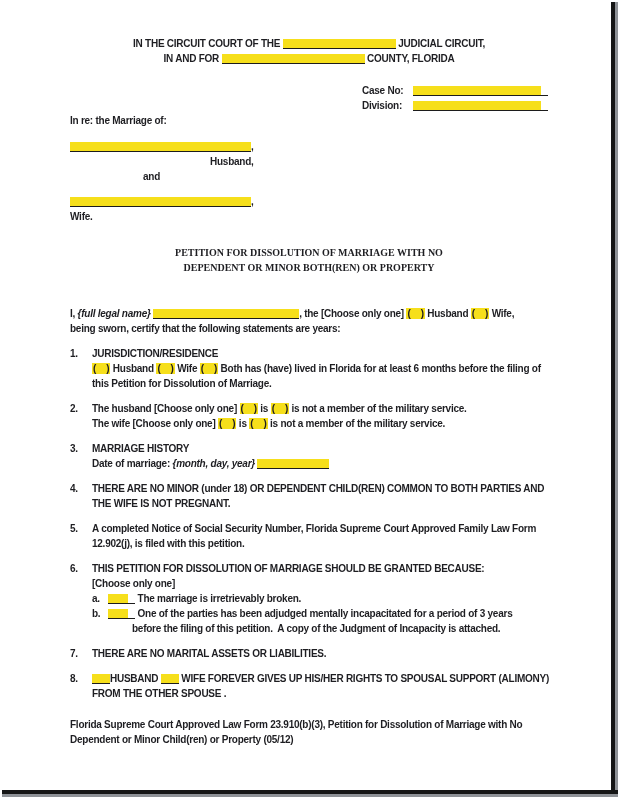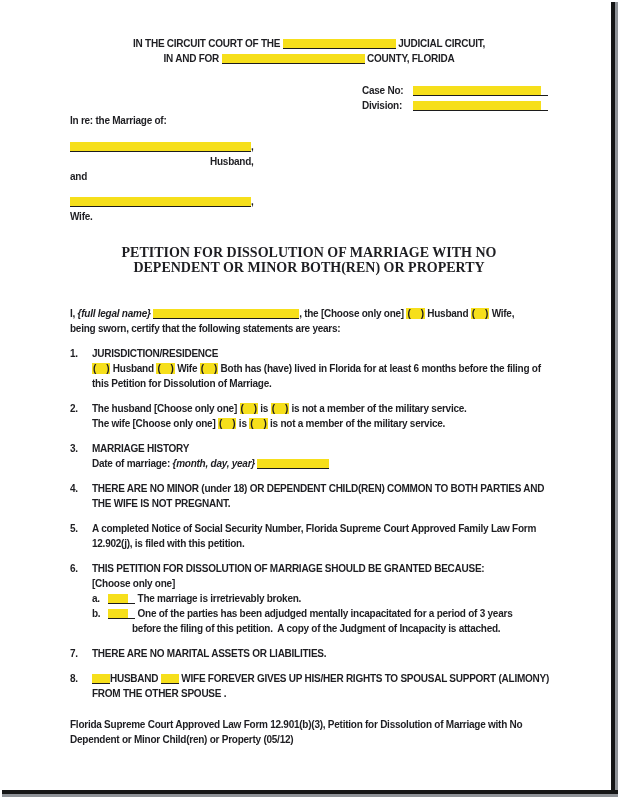--- a/index.html
+++ b/index.html
@@ -34,25 +34,25 @@
     background:linear-gradient(var(--hl,#F6DF1B),var(--hl,#F6DF1B)) left top no-repeat;
     background-size:calc(100% - 7px) 100%;
   }
   .hl{background:var(--hl,#F6DF1B);padding:0 1px;}
   .w-jud{width:113px;}  .w-county{width:143px;}
   .w-case{width:135px;} .w-party{width:181px;}
   .w-name{width:146px;} .w-date{width:72px;}
   .w-ab{width:27px;}    .w-8{width:18px;}
   .case-block{margin-left:292px;margin-top:17px;}
   .case-lbl{display:inline-block;width:48px;}
-  .ml140{margin-left:140px;} .ml73{} .ml160{}
+  .ml140{margin-left:140px;} .ml73{margin-left:73px;} .ml160{}
   .mt11{margin-top:11px;} .mt10{margin-top:10px;} .mt21{margin-top:21px;} .mt19{margin-top:31px;}
   .title{
     font-family:"Liberation Serif",serif;
-    font-size:14px;letter-spacing:0;
+    font-size:10px;letter-spacing:0;
     text-align:center;line-height:15px;
   }
   .item{display:flex;margin-top:10px;}
   .item .num{width:22px;flex:none;}
   .item .ibody{flex:1;}
   .sub-lbl{display:inline-block;width:16px;}
   .cont{padding-left:40px;}
   .footer{margin-top:16px;}
 </style>
 </head>
@@ -148,20 +148,20 @@
 
     <div class="item">
       <span class="num">8.</span>
       <div class="ibody">
         <div class="line"><span class="blank w-8"></span><span>HUSBAND</span> <span class="blank w-8"></span> <span>WIFE FOREVER GIVES UP HIS/HER RIGHTS TO SPOUSAL SUPPORT (ALIMONY)</span></div>
         <div class="line">FROM THE OTHER SPOUSE .</div>
       </div>
     </div>
 
     <div class="footer">
-      <div class="line">Florida Supreme Court Approved Law Form 12.901(b)(3), Petition for Dissolution of Marriage with No</div>
+      <div class="line">Florida Supreme Court Approved Law Form 23.910(b)(3), Petition for Dissolution of Marriage with No</div>
       <div class="line">Dependent or Minor Child(ren) or Property (05/12)</div>
     </div>
 
   </div>
   <div class="edge-right"></div>
   <div class="edge-bottom"></div>
 </div>
 
 </body></html>

